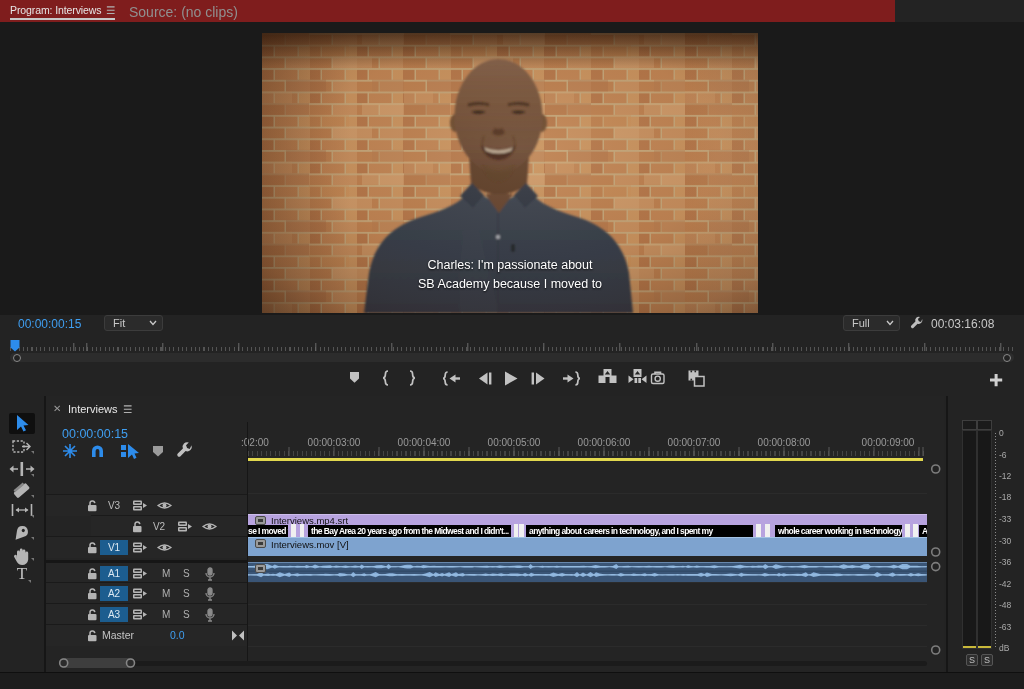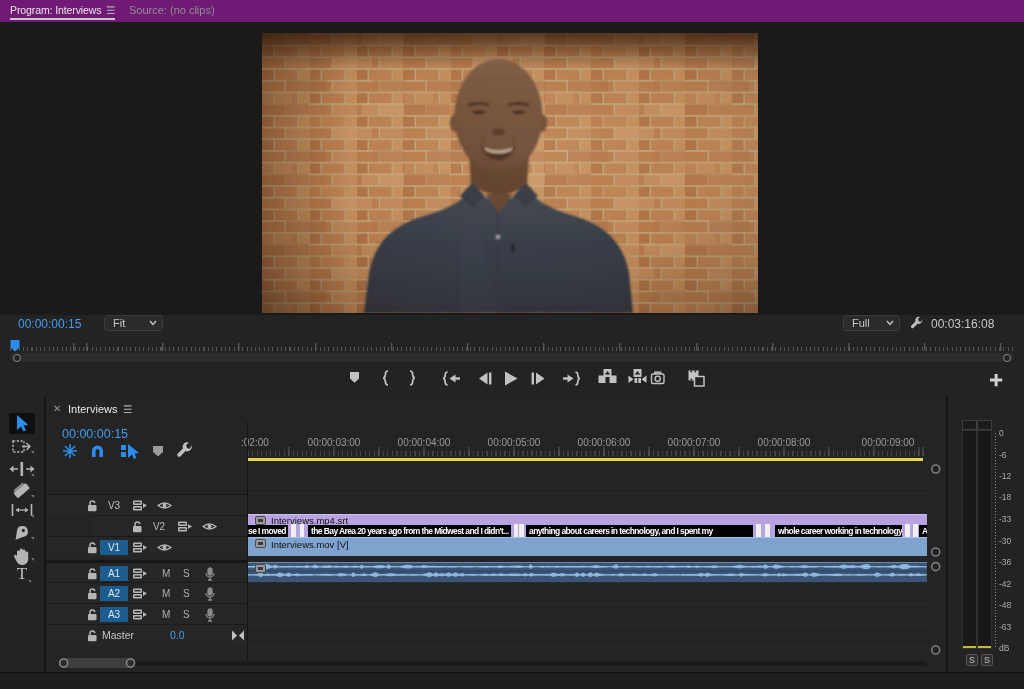--- a/index.html
+++ b/index.html
@@ -7,25 +7,25 @@
   .abs{position:absolute;}
   #stage{position:relative;width:1024px;height:689px;background:#232323;overflow:hidden;}
   svg{display:block;}
 </style>
 </head>
 <body>
 <div id="stage">
 
   <div class="abs" style="left:0;top:0;width:1024px;height:396px;background:#232323;">
 
-    <div class="abs" style="left:0;top:0;width:1024px;height:22px;background:#701a75;">
+    <div class="abs" style="left:0;top:0;width:895px;height:22px;background:#7f1d1d;">
       <div class="abs" style="left:10px;top:4px;font-size:10.5px;letter-spacing:-0.1px;color:#e6e6e6;">Program: Interviews</div>
       <div class="abs" style="left:106px;top:4px;font-size:10.5px;color:#b0b0b0;">☰</div>
       <div class="abs" style="left:10px;top:18px;width:105px;height:2px;background:#c8c8c8;"></div>
-      <div class="abs" style="left:129px;top:4px;font-size:11px;color:#909090;">Source: (no clips)</div>
+      <div class="abs" style="left:129px;top:4px;font-size:14px;color:#909090;">Source: (no clips)</div>
     </div>
 
     <div class="abs" style="left:0;top:22px;width:1024px;height:293px;background:#1a1a1a;"></div>
 
     <div class="abs" style="left:262px;top:33px;width:496px;height:280px;" id="video">
       <svg width="496" height="280" viewBox="0 0 496 280">
         <defs>
           <pattern id="brick" width="47" height="23.4" patternUnits="userSpaceOnUse">
             <rect width="47" height="23.4" fill="#c4a67a"></rect>
             <rect x="0" y="1.8" width="22.5" height="9.9" fill="#bd8050"></rect>
@@ -115,20 +115,21 @@
 
           <path d="M219,112.5 Q236.5,120.5 254,112.5 Q250,126 236.5,127 Q223,126 219,112.5 Z" fill="#3f2315"></path>
           <path d="M222,114 Q236.5,120.5 251,114 L249,118 Q236.5,123 224,118 Z" fill="#b3a08c"></path>
 
           <path d="M220,132 Q236.5,142 253,132 Q248,148 236.5,149 Q225,148 220,132 Z" fill="#553823" opacity="0.55"></path>
         </g>
         <rect width="496" height="280" fill="url(#vig)"></rect>
       </svg>
     </div>
 
+    <div class="abs" style="left:262px;top:256px;width:496px;text-align:center;color:#fff;font-size:12.5px;line-height:19px;text-shadow:0 1px 2px rgba(0,0,0,.8);">Charles: I'm passionate about<br>SB Academy because I moved to</div>
 
     <div class="abs" style="left:18px;top:317px;font-size:12px;color:#3f9ef0;">00:00:00:15</div>
     <div class="abs" style="left:104px;top:315px;width:57px;height:14px;background:#2b2b2b;border:1px solid #3c3c3c;border-radius:3px;text-decoration:underline;">
       <span class="abs" style="left:8px;top:1px;font-size:11px;color:#c8c8c8;">Fit</span>
       <svg class="abs" style="right:5px;top:4px;" width="8" height="6" viewBox="0 0 8 6">
           <path d="M1 1 L4 4.5 L7 1" stroke="#c8c8c8" stroke-width="1.3" fill="none"></path>
         </svg>
     </div>
     <div class="abs" style="left:843px;top:315px;width:55px;height:14px;background:#2b2b2b;border:1px solid #3c3c3c;border-radius:3px;">
       <span class="abs" style="left:8px;top:1px;font-size:11px;color:#c8c8c8;">Full</span>

